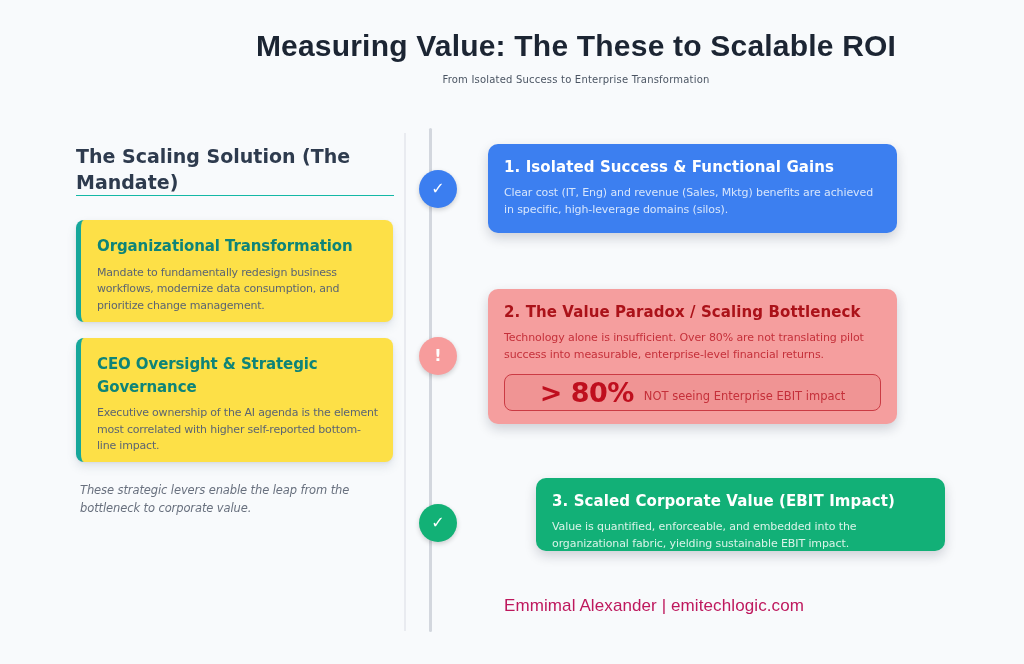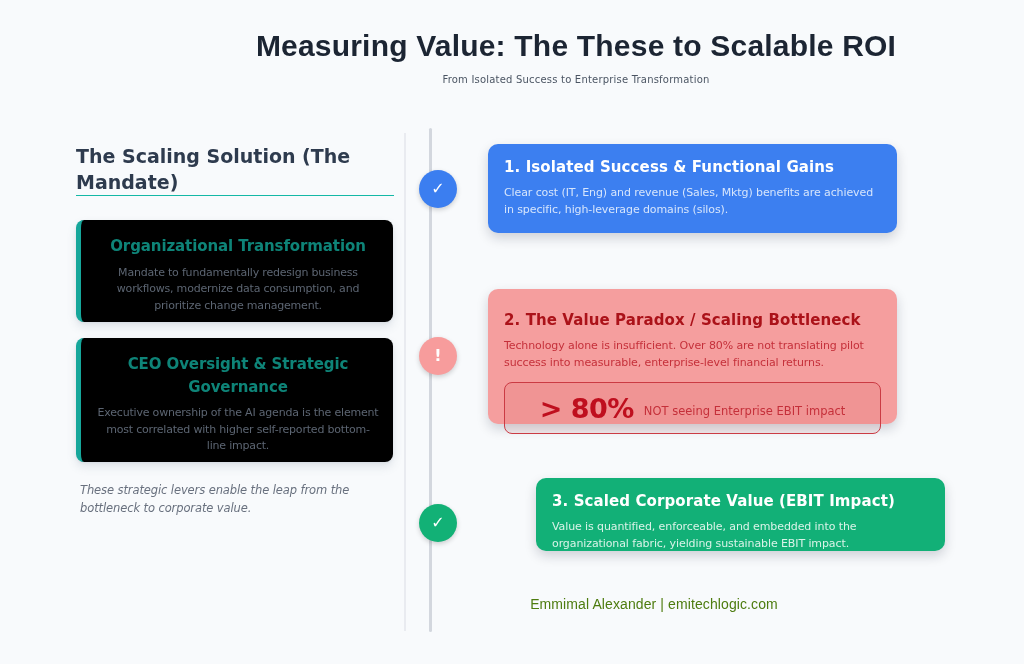--- a/index.html
+++ b/index.html
@@ -21,24 +21,23 @@
   .page-subtitle { margin-top: 11px; font-size: 10px; color: #4b5563; letter-spacing: 0.2px; }
 
   
   .left-heading {
     position: absolute; left: 76px; top: 143px; width: 318px;
     font-size: 19px; font-weight: 700; color: #2e3b4e; line-height: 1.38;
     padding-bottom: 0; border-bottom: 1px solid #14b8a6;
   }
   .sol-card {
     position: absolute; left: 76px; width: 317px;
-    background: #000000; border-left: 5px solid #16a79b; border-radius: 8px;
+    background: #fde047; border-left: 5px solid #16a79b; border-radius: 8px;
     padding: 15px 14px 4px 16px;
     box-shadow: 0 5px 10px rgba(100,116,139,0.16), 0 1px 3px rgba(100,116,139,0.10);
-    text-align: center;
   }
   .sol-card-1 { top: 220px; min-height: 102px; }
   .sol-card-2 { top: 338px; min-height: 124px; }
   .sol-card h3 { font-size: 15px; font-weight: 700; color: #0e8478; line-height: 1.5; letter-spacing: -0.1px; margin-bottom: 7px; }
   .sol-card p { font-size: 11px; color: #5c6572; line-height: 1.5; letter-spacing: -0.2px; }
   .note {
     position: absolute; left: 80px; top: 481px; width: 302px;
     font-size: 11.5px; font-style: italic; color: #68707e; line-height: 1.6; letter-spacing: -0.1px;
   }
 
@@ -61,39 +60,39 @@
     padding: 14px 16px; box-shadow: 0 5px 12px rgba(15,23,42,0.18);
   }
   .tcard h3 { font-size: 15px; font-weight: 700; white-space: nowrap; overflow: hidden; margin-bottom: 8px; letter-spacing: 0.1px; }
   .tcard p { font-size: 11px; line-height: 1.55; letter-spacing: -0.1px; }
 
   .tcard-1 { top: 144px; height: 89px; background: #3c7ff0; }
   .tcard-1 h3 { color: #ffffff; }
   .tcard-1 p { color: #d6e5fc; }
 
   .tcard-2 { top: 289px; height: 135px; background: #f59e9e; }
-  .tcard-2 h3 { color: #ab1219; margin-top: 8px; }
+  .tcard-2 h3 { color: #ab1219; }
   .tcard-2 p { color: #c5303a; margin-bottom: 11px; }
   .stat-box {
-    height: 52px; border: 1.5px solid #cb3b44; border-radius: 8px;
+    height: 37px; border: 1.5px solid #cb3b44; border-radius: 8px;
     background: rgba(185,28,28,0.07);
     display: flex; align-items: center; justify-content: center; gap: 10px;
   }
   .stat-value { font-size: 27px; font-weight: 700; color: #bf0f1e; letter-spacing: -0.5px; }
   .stat-label { font-size: 11.5px; color: #c5303a; position: relative; top: 3px; }
 
   .tcard-3 { top: 478px; height: 73px; background: #12b077; margin-left: 48px; }
   .tcard-3 h3 { color: #ffffff; }
   .tcard-3 p { color: #d9f3e8; }
 
   
   .footer {
     position: absolute; top: 596px; left: 430px; width: 404px; text-align: center;
     font-family: "Liberation Sans", sans-serif;
-    font-size: 14px; color: #4d7c0f; letter-spacing: 0.1px; padding-left: 44px;
+    font-size: 17px; color: #be185d; letter-spacing: 0.1px; padding-left: 44px;
   }
 </style>
 </head>
 <body>
 
 <div class="canvas">
 
   <div class="header">
     <h1 class="page-title">Measuring Value: The These to Scalable ROI</h1>
     <p class="page-subtitle">From Isolated Success to Enterprise Transformation</p>

